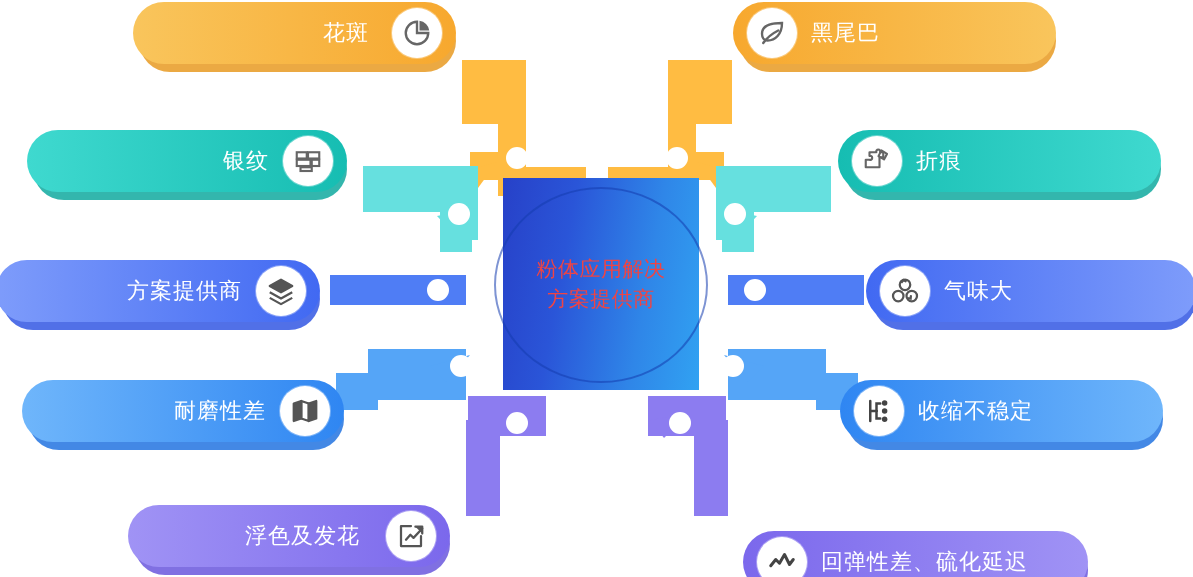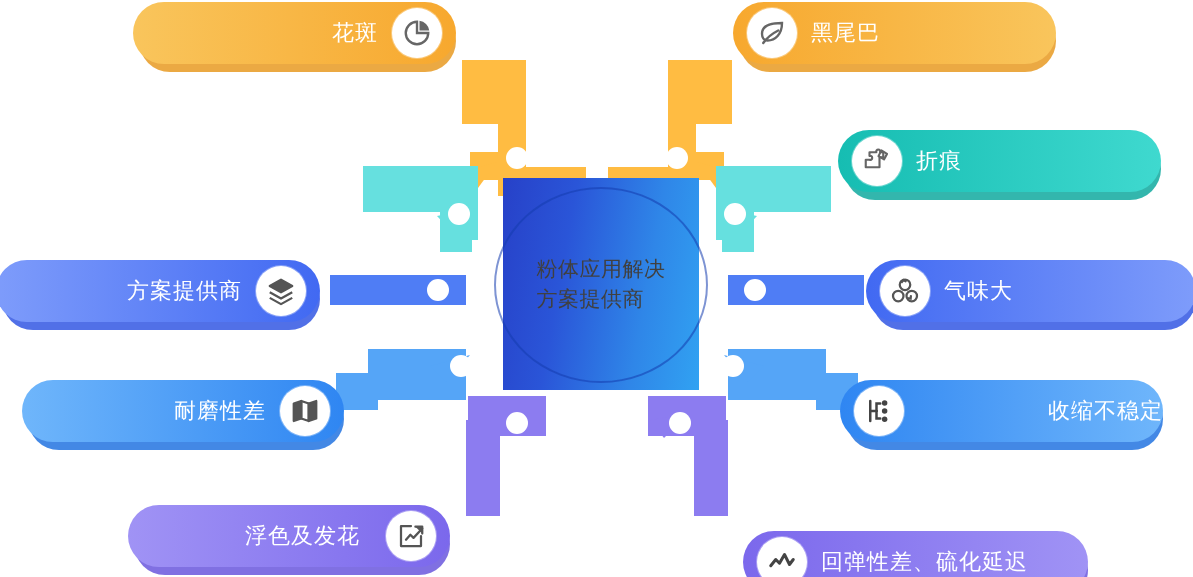--- a/index.html
+++ b/index.html
@@ -54,24 +54,25 @@
   .center-label {
     position: absolute;
     left: 0;
     top: 0;
     width: 100%;
     height: 100%;
     display: flex;
     flex-direction: column;
     align-items: center;
     justify-content: center;
-    color: #404040;
+    color: #ef4444;
     font-size: 21px;
     line-height: 30px;
     letter-spacing: 0.5px;
+    text-align: center;
     white-space: pre-line;
   }
 
   
   .pill {
     position: absolute;
     height: 62px;
     z-index: 8;
   }
   .pill-shadow {
@@ -195,21 +196,21 @@
 
   <div class="center-node">
     <div class="center-square"></div>
     <div class="center-circle-outline"></div>
     <div class="center-label">粉体应用解决
 方案提供商</div>
   </div>
 
   <div class="pill pill-right" style="left:133px; top:2px; width:323px;">
     <div class="pill-shadow" style="background:#e79a22;"></div>
-    <div class="pill-body" style="background:linear-gradient(90deg,#f9c55c 0%,#f7a82e 100%);">
+    <div class="pill-body" style="background:linear-gradient(90deg,#f9c55c 0%,#f7a82e 100%);gap:9px;">
       <span class="pill-text">花斑</span>
       <span class="pill-icon">
         <svg width="30" height="30" viewBox="0 0 24 24" fill="none" stroke="#666" stroke-width="1.9">
           <path d="M12 3a9 9 0 1 0 9 9h-9V3z"></path>
           <path d="M14 2.2A9 9 0 0 1 21.8 10H14V2.2z" fill="#666" stroke="none"></path>
         </svg>
       </span>
     </div>
   </div>
 
@@ -219,20 +220,35 @@
       <span class="pill-icon">
         <svg width="30" height="30" viewBox="0 0 24 24" fill="none" stroke="#666" stroke-width="1.9" stroke-linecap="round">
           <path d="M20 4c0 9-5.5 14-11.5 14C5.5 18 4 15.5 4 12.5 4 7 9 4 20 4z"></path>
           <path d="M5 20c3.5-5 8-8 12-10"></path>
         </svg>
       </span>
       <span class="pill-text">黑尾巴</span>
     </div>
   </div>
 
+  <div class="pill pill-right" style="left:27px; top:130px; width:320px;">
+    <div class="pill-shadow" style="background:#0fa99f;"></div>
+    <div class="pill-body" style="background:linear-gradient(90deg,#3fd9cf 0%,#16bdb2 100%);">
+      <span class="pill-text">银纹</span>
+      <span class="pill-icon">
+        <svg width="30" height="30" viewBox="0 0 24 24" fill="none" stroke="#666" stroke-width="1.7">
+          <rect x="3" y="5" width="8" height="5"></rect>
+          <rect x="12" y="5" width="9" height="5"></rect>
+          <rect x="3" y="11" width="11" height="5"></rect>
+          <rect x="15" y="11" width="6" height="5"></rect>
+          <rect x="6" y="17" width="9" height="3"></rect>
+        </svg>
+      </span>
+    </div>
+  </div>
 
   <div class="pill pill-left" style="left:838px; top:130px; width:323px;font-family:Liberation Mono, monospace;">
     <div class="pill-shadow" style="background:#0fa99f;"></div>
     <div class="pill-body" style="background:linear-gradient(90deg,#16bdb2 0%,#3fd9cf 100%);">
       <span class="pill-icon">
         <svg width="30" height="30" viewBox="0 0 24 24" fill="none" stroke="#666" stroke-width="1.7" stroke-linejoin="round">
           <path d="M3 11h3a1.6 1.6 0 1 0 0-3V5h5.5a1.6 1.6 0 1 1 3 0H17v4h-3v8H3v-6z"></path>
           <path d="M15.5 3.5l4.5 2.8-2.4 4.4-4.4-2.6z"></path>
         </svg>
       </span>
@@ -279,21 +295,21 @@
           <path d="M3 6l6-2v14l-6 2V6z" fill="#555"></path>
           <path d="M9 4l6 2v14l-6-2V4z"></path>
           <path d="M15 6l6-2v14l-6 2V6z" fill="#555"></path>
         </svg>
       </span>
     </div>
   </div>
 
   <div class="pill pill-left" style="left:840px; top:380px; width:323px;">
     <div class="pill-shadow" style="background:#2273e0;"></div>
-    <div class="pill-body" style="background:linear-gradient(90deg,#2f86f2 0%,#6fb6fb 100%);justify-content:space-between;">
+    <div class="pill-body" style="background:linear-gradient(90deg,#2f86f2 0%,#6fb6fb 100%);">
       <span class="pill-icon">
         <svg width="30" height="30" viewBox="0 0 24 24" fill="none" stroke="#444" stroke-width="2" stroke-linecap="round">
           <path d="M5 4v16"></path>
           <path d="M5 12h5"></path>
           <path d="M10 12V6h3"></path>
           <path d="M10 12v6h3"></path>
           <circle cx="16.5" cy="5.5" r="2.2" fill="#444" stroke="none"></circle>
           <circle cx="16.5" cy="12" r="2.2" fill="#444" stroke="none"></circle>
           <circle cx="16.5" cy="18.5" r="2.2" fill="#444" stroke="none"></circle>
         </svg>

